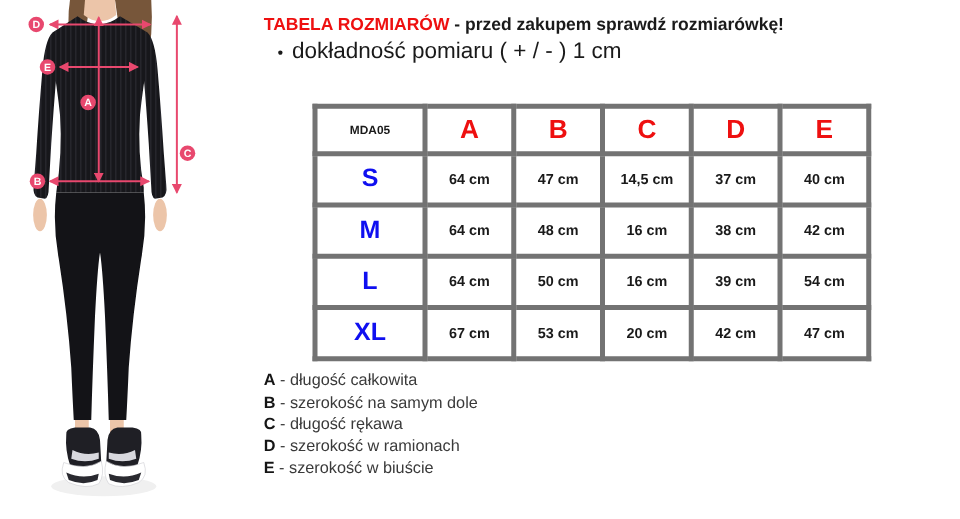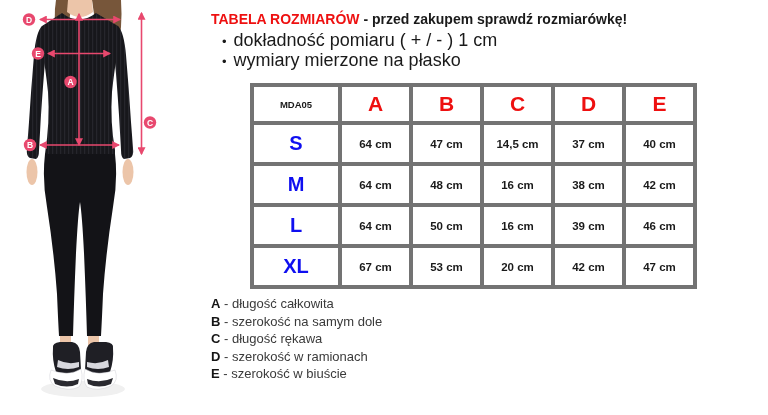--- a/index.html
+++ b/index.html
@@ -114,21 +114,20 @@
     </svg>
   </div>
 
   <div class="title">
     <span class="hl">TABELA ROZMIARÓW</span>
     <span>- przed zakupem sprawdź rozmiarówkę!</span>
   </div>
 
   <ul class="notes">
     <li>dokładność pomiaru ( + / - ) 1 cm</li>
-    <li>wymiary mierzone na płasko</li>
   </ul>
 
   <table class="size-table">
     <tbody>
         <tr class="hdr">
       <td class="c0 code">MDA05</td>
       <td class="cn colh">A</td>
       <td class="cn colh">B</td>
       <td class="cn colh">C</td>
       <td class="cn colh">D</td>
@@ -149,21 +148,21 @@
       <td class="cn val">16 cm</td>
       <td class="cn val">38 cm</td>
       <td class="cn val">42 cm</td>
     </tr>
     <tr class="row">
       <td class="c0 size">L</td>
       <td class="cn val">64 cm</td>
       <td class="cn val">50 cm</td>
       <td class="cn val">16 cm</td>
       <td class="cn val">39 cm</td>
-      <td class="cn val">46 cm</td>
+      <td class="cn val">54 cm</td>
     </tr>
     <tr class="row">
       <td class="c0 size">XL</td>
       <td class="cn val">67 cm</td>
       <td class="cn val">53 cm</td>
       <td class="cn val">20 cm</td>
       <td class="cn val">42 cm</td>
       <td class="cn val">47 cm</td>
     </tr>
   </tbody>

